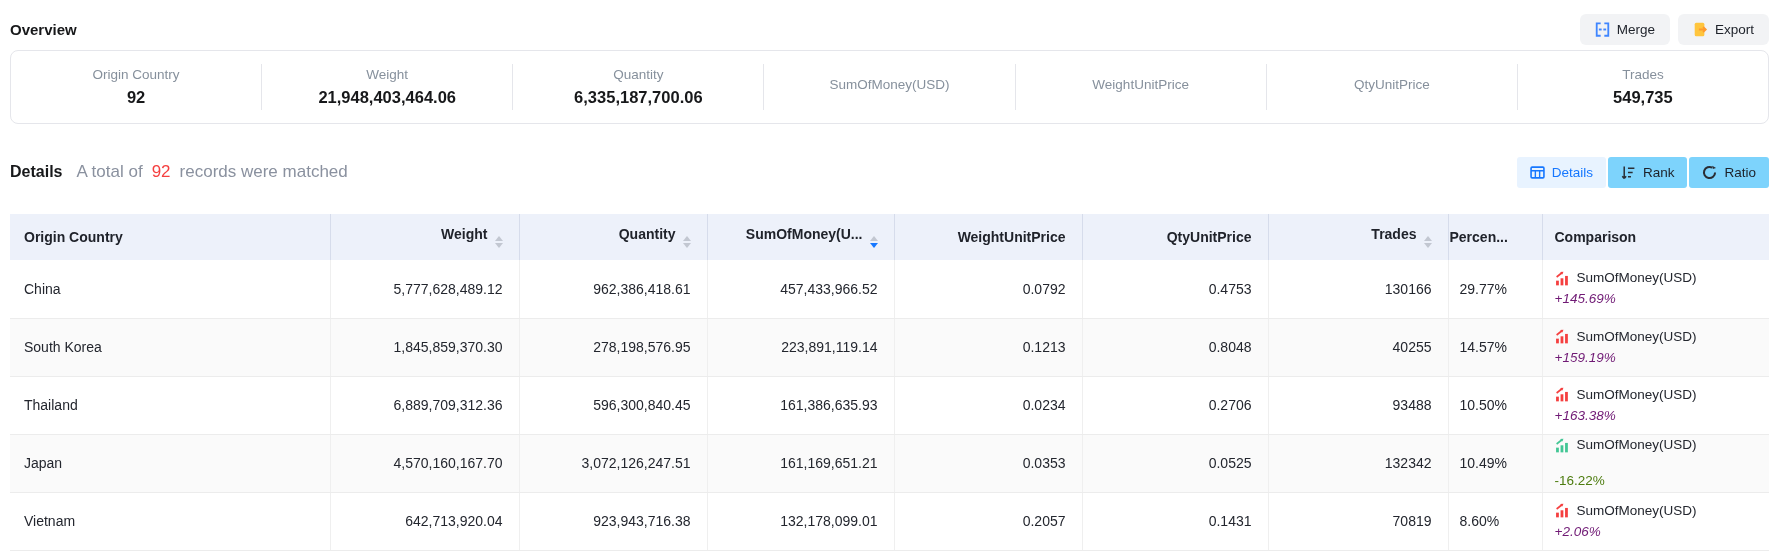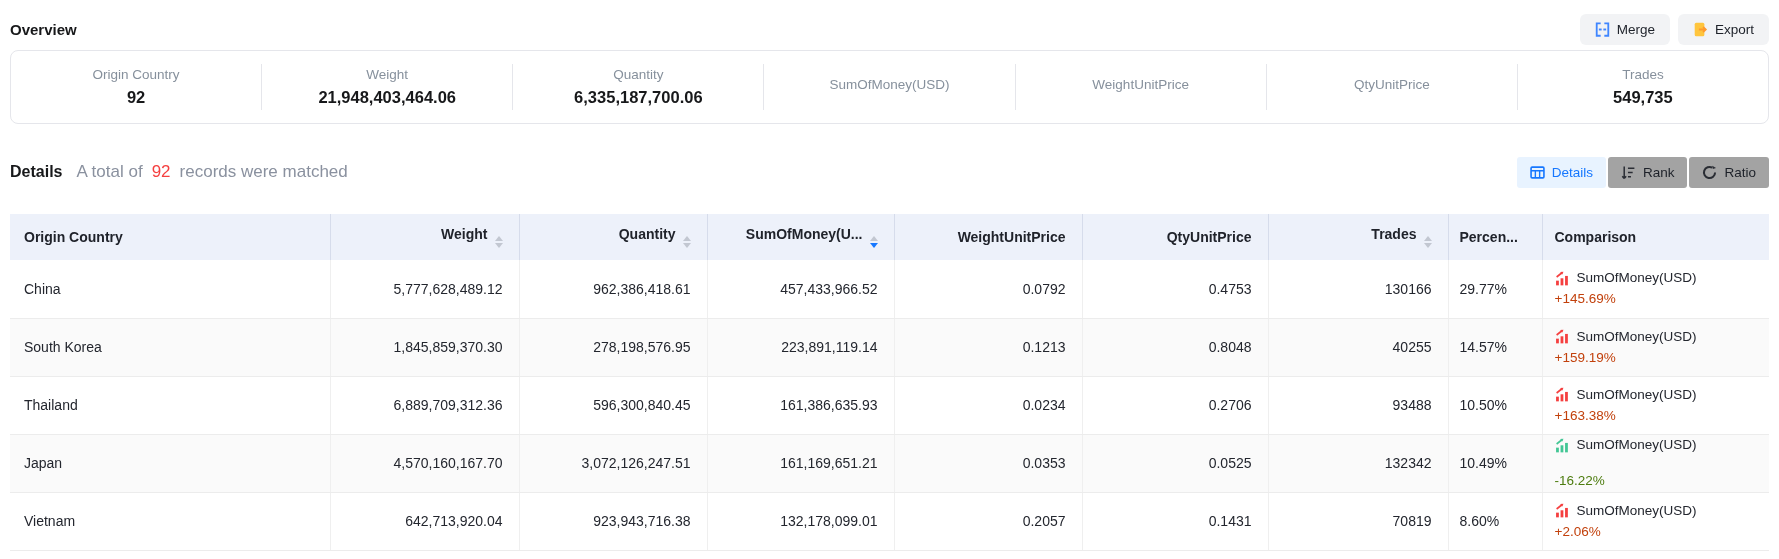--- a/index.html
+++ b/index.html
@@ -22,21 +22,21 @@
   .stat:not(:last-child) { border-right: 1px solid #e5e6eb; }
   .stat-label { font-size: 13.5px; color: #86909c; margin-bottom: 6px; }
   .stat-value { font-size: 16.5px; font-weight: bold; color: #17181a; }
 
   
   .details-bar { margin-top: 30px; display: flex; align-items: center; height: 36px; }
   .details-title { font-size: 16px; font-weight: bold; color: #17181a; }
   .match-text { font-size: 17px; color: #8a919f; margin-left: 14px; }
   .match-count { color: #f53f3f; margin: 0 9px; }
   .seg-group { margin-left: auto; display: flex; gap: 2px; }
-  .seg { display: inline-flex; align-items: center; gap: 7px; background: #a3a3a3; border: none;
+  .seg { display: inline-flex; align-items: center; gap: 7px; background: #7dd3fc; border: none;
          border-radius: 3px; padding: 8px 13px; font-size: 13.5px; color: #1d2129; cursor: pointer;
          font-family: inherit; }
   .seg.active { background: #e8f3ff; color: #1677ff; }
 
   
   .trade-table { margin-top: 24px; width: 1759px; border-collapse: collapse; table-layout: fixed; }
   .trade-table th { background: #edf1fa; height: 46px; font-size: 14px; font-weight: bold; color: #20232b;
                     white-space: nowrap; overflow: hidden; }
   .trade-table th:not(:last-child) { border-right: 1px solid #d6dceb; }
   .trade-table td { height: 58px; font-size: 14px; color: #23262e; border-bottom: 1px solid #ececec;
@@ -50,21 +50,21 @@
 
   .sorter { display: inline-flex; flex-direction: column; gap: 2px; margin-left: 7px; vertical-align: -2px; }
   .caret-up { width: 0; height: 0; border-left: 4.5px solid transparent; border-right: 4.5px solid transparent;
               border-bottom: 5.5px solid #c2c7d1; }
   .caret-down { width: 0; height: 0; border-left: 4.5px solid transparent; border-right: 4.5px solid transparent;
                 border-top: 5.5px solid #c2c7d1; }
   .caret-down.active { border-top-color: #1677ff; }
 
   .cmp-line1 { display: flex; align-items: center; gap: 7px; font-size: 13.5px; color: #23262e; line-height: 20px; }
   .cmp-line2 { font-size: 13.5px; line-height: 21px; }
-  .cmp.up .cmp-line2 { color: #c2410c; }
+  .cmp.up .cmp-line2 { color: #701a75; font-style: italic; }
   .cmp.down .cmp-line2 { color: #4d7c0f; margin-top: 15px; }
 
   .icon { display: inline-flex; flex: none; }
 </style>
 </head>
 <body>
 
 <div class="page">
 
   <div class="topbar">
@@ -195,21 +195,21 @@
         </th>
         <th class="ar">
           <span>QtyUnitPrice</span>
         </th>
         <th class="ar">
           <span>Trades</span><span class="sorter">
               <span class="caret-up"></span>
               <span class="caret-down"></span>
             </span>
         </th>
-        <th class="al" style="padding-left:11px">
+        <th class="al" style="padding-left:1px">
           <span>Percen...</span>
         </th>
         <th class="al" style="padding-left:12px">
           <span>Comparison</span>
         </th>
       </tr>
     </thead>
     <tbody>
       <tr>
         <td class="al">China</td>

